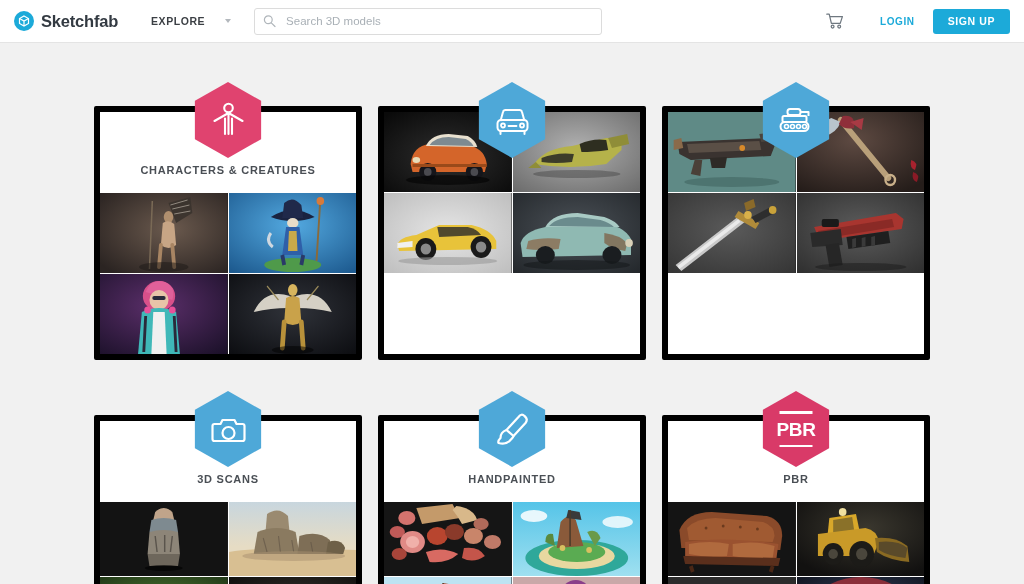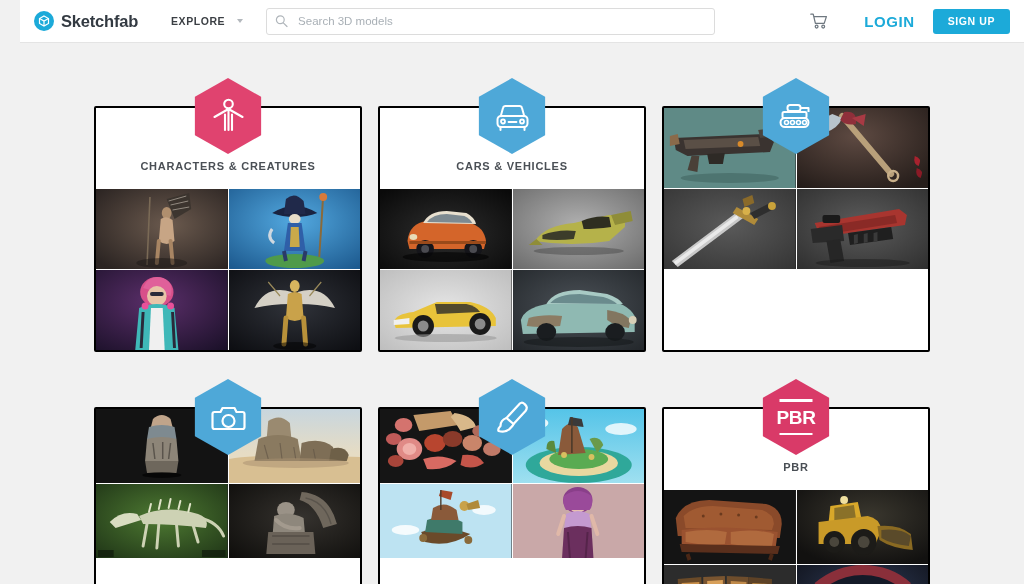--- a/index.html
+++ b/index.html
@@ -13,57 +13,56 @@
   
   .header {
     height: 43px;
     background: #ffffff;
     border-bottom: 1px solid #e4e4e4;
     display: flex;
     align-items: center;
     padding: 0 14px 0 14px;
     position: relative;
     z-index: 10;
-    margin-left: 20px;
   }
   .brand {
     display: flex; align-items: center; gap: 7px;
     margin-right: 22px; text-decoration: none;
   }
   .brand-mark {
     width: 20px; height: 20px; border-radius: 50%;
     background: #1caad9;
     display: flex; align-items: center; justify-content: center;
     flex: 0 0 auto;
   }
   .brand-mark svg { display: block; }
   .brand-name {
     font-size: 16.5px; font-weight: bold; color: #333a42;
     letter-spacing: -0.2px; white-space: nowrap;
   }
 
   .nav { display: flex; align-items: center; gap: 0; }
   .nav-item {
-    display: flex; align-items: center; gap: 12px;
+    display: flex; align-items: center; gap: 20px;
     font-size: 10.5px; font-weight: bold; color: #3b3f44;
     letter-spacing: 0.55px; text-transform: uppercase;
     padding: 6px 11px; cursor: pointer; white-space: nowrap;
   }
   .caret {
     width: 0; height: 0;
     border-left: 3.5px solid transparent;
     border-right: 3.5px solid transparent;
     border-top: 4px solid #b3b8bd;
     display: inline-block;
   }
 
   .search-wrap {
     flex: 0 0 auto;
     margin-left: 12px;
-    width: 449px;
+    width: 348px;
     position: relative;
   }
   .search-input {
     width: 100%; height: 27px;
     border: 1px solid #dcdcdc; border-radius: 3px;
     background: #fff;
     padding: 0 10px 0 31px;
     font-size: 11.5px; color: #6d757d;
     font-family: "Liberation Sans", sans-serif;
     outline: none;
@@ -76,21 +75,21 @@
 
   .header-right {
     margin-left: auto;
     display: flex; align-items: center; gap: 0;
   }
   .cart-btn {
     padding: 4px 10px; display: flex; align-items: center; cursor: pointer;
     margin-right: 14px;
   }
   .login-link {
-    font-size: 15px; font-weight: bold; color: #1caad9;
+    font-size: 10px; font-weight: bold; color: #1caad9;
     letter-spacing: 0.6px; text-transform: uppercase;
     text-decoration: none; padding: 6px 12px; cursor: pointer;
     white-space: nowrap;
   }
   .btn {
     display: inline-flex; align-items: center; justify-content: center;
     gap: 6px;
     height: 25px; padding: 0 15px;
     border: none; border-radius: 3px;
     font-size: 10.5px; font-weight: bold; letter-spacing: 0.6px;
@@ -105,21 +104,21 @@
     padding: 33px 0 0 0;
     display: grid;
     grid-template-columns: repeat(3, 268px);
     justify-content: center;
     column-gap: 16px;
     row-gap: 25px;
   }
   .card {
     position: relative;
     background: #fff;
-    border: 2px solid #000000;
+    border: 6px solid #000000;
     border-radius: 2px;
     margin-top: 30px;
     cursor: pointer;
   }
   .hex {
     position: absolute;
     left: 50%; top: -30px; transform: translateX(-50%);
     width: 67px; height: 76px;
     clip-path: polygon(50% 0%, 100% 25%, 100% 75%, 50% 100%, 0% 75%, 0% 25%);
     display: flex; align-items: center; justify-content: center;
@@ -307,21 +306,20 @@
       <svg width="38" height="32" viewBox="0 0 38 32">
         <path d="M7 17 L9.5 8 Q10 6 12 6 H26 Q28 6 28.5 8 L31 17" fill="none" stroke="#fff" stroke-width="2" stroke-linejoin="round"></path>
         <rect x="4" y="16" width="30" height="11" rx="3.5" fill="none" stroke="#fff" stroke-width="2"></rect>
         <circle cx="9.5" cy="21.5" r="2" fill="none" stroke="#fff" stroke-width="1.8"></circle>
         <circle cx="28.5" cy="21.5" r="2" fill="none" stroke="#fff" stroke-width="1.8"></circle>
         <line x1="15" y1="22" x2="23" y2="22" stroke="#fff" stroke-width="1.8" stroke-linecap="round"></line>
         <line x1="7" y1="27" x2="7" y2="30" stroke="#fff" stroke-width="2" stroke-linecap="round"></line>
         <line x1="31" y1="27" x2="31" y2="30" stroke="#fff" stroke-width="2" stroke-linecap="round"></line>
       </svg>
     </div>
-    <div class="card-title">Cars &amp; Vehicles</div>
     <div class="thumbs">
       <div class="thumb">
         <svg class="sv" viewBox="0 0 134 80" preserveAspectRatio="none">
           <defs>
               <radialGradient id="c2a" cx="50%" cy="55%" r="70%">
             <stop offset="0%" stop-color="#2e2e2e"></stop>
                 <stop offset="100%" stop-color="#0a0a0a"></stop>
               </radialGradient>
             </defs>
           <rect width="134" height="80" fill="url(#c2a)"></rect>
@@ -484,20 +482,21 @@
     </div>
   </div>
 
   <div class="card row2">
     <div class="hex blue">
       <svg width="38" height="32" viewBox="0 0 38 32">
         <path d="M13 7 H25 L27 11 H33 Q35 11 35 13 V26 Q35 28 33 28 H5 Q3 28 3 26 V13 Q3 11 5 11 H11 Z" fill="none" stroke="#fff" stroke-width="2.2" stroke-linejoin="round"></path>
         <circle cx="19" cy="20" r="6" fill="none" stroke="#fff" stroke-width="2.2"></circle>
       </svg>
     </div>
+    <div class="card-title">3D Scans</div>
     <div class="thumbs">
       <div class="thumb">
         <svg class="sv" viewBox="0 0 134 74" preserveAspectRatio="none">
           <rect width="134" height="74" fill="#131313"></rect>
           <path d="M58 10 Q67 2 76 10 L78 18 L56 18 Z" fill="#c0a48a"></path>
           <path d="M54 18 Q67 14 80 18 L82 30 L52 30 Z" fill="#7e8a90"></path>
           <path d="M52 30 Q67 26 82 30 L84 52 L50 52 Z" fill="#8d8578"></path>
           <path d="M50 52 L84 52 L82 64 L52 64 Z" fill="#6e675c"></path>
           <path d="M58 34 L60 50 M68 33 L68 50 M76 34 L74 50" stroke="#5a544c" stroke-width="1.5"></path>
           <ellipse cx="67" cy="66" rx="20" ry="3" fill="#000" opacity="0.6"></ellipse>
@@ -560,20 +559,21 @@
     </div>
   </div>
 
   <div class="card row2">
     <div class="hex blue">
       <svg width="36" height="34" viewBox="0 0 36 34">
         <path d="M30 4 Q34 7 31 11 L19 24 L12 18 L24 5 Q27 1 30 4 Z" fill="none" stroke="#fff" stroke-width="2.2" stroke-linejoin="round"></path>
         <path d="M12 18 Q6 20 6 26 Q3 29 4 31 Q12 33 16 28 Q19 25 19 24" fill="none" stroke="#fff" stroke-width="2.2" stroke-linejoin="round"></path>
       </svg>
     </div>
+    <div class="card-title">Handpainted</div>
     <div class="thumbs">
       <div class="thumb">
         <svg class="sv" viewBox="0 0 134 74" preserveAspectRatio="none">
           <rect width="134" height="74" fill="#151515"></rect>
           <path d="M34 6 L72 2 L80 16 L40 22 Z" fill="#c49a6a"></path>
           <path d="M76 4 Q94 6 98 18 L82 22 Q76 12 72 8 Z" fill="#d8b88a"></path>
           <ellipse cx="24" cy="16" rx="9" ry="7" fill="#d4736e"></ellipse>
           <ellipse cx="14" cy="30" rx="8" ry="6" fill="#c05a58"></ellipse>
           <ellipse cx="30" cy="40" rx="13" ry="11" fill="#e08a86"></ellipse>
           <ellipse cx="30" cy="40" rx="7" ry="6" fill="#f0b0aa"></ellipse>

